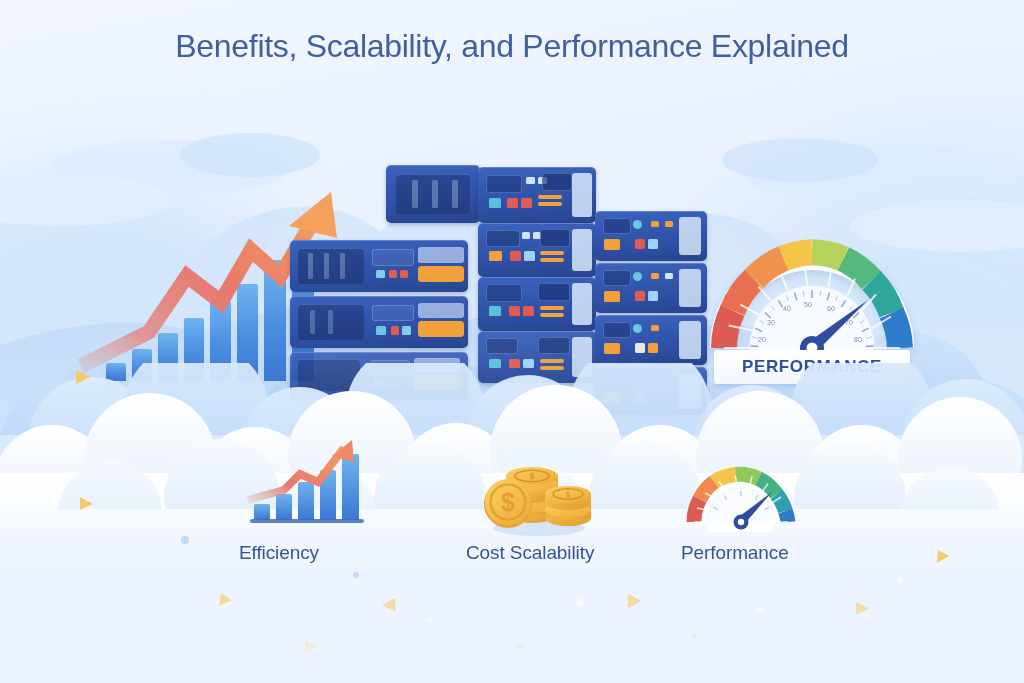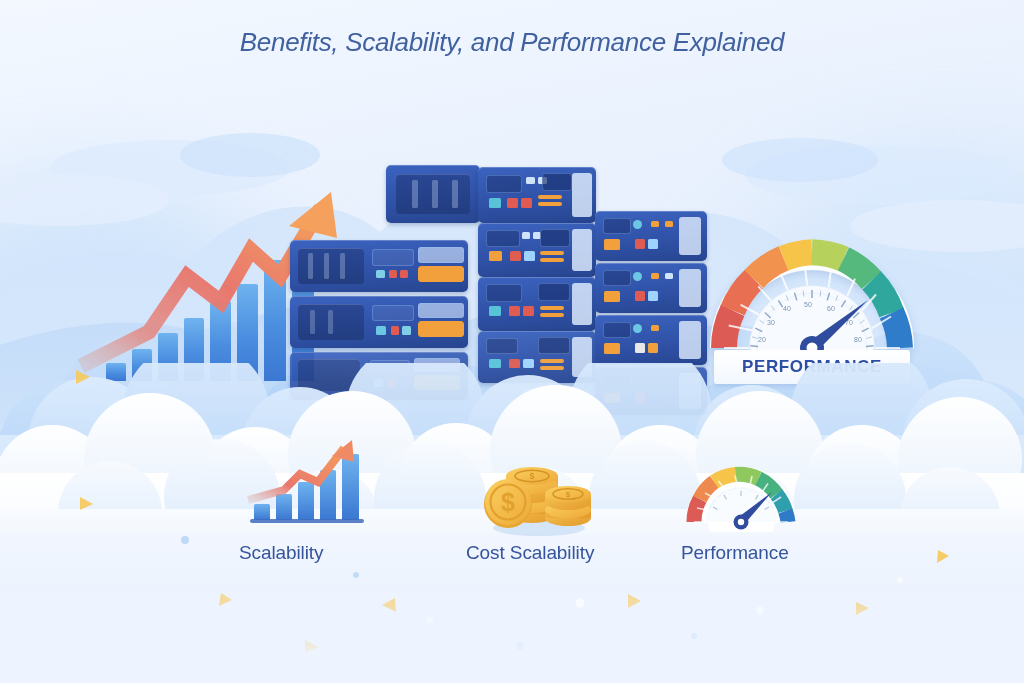--- a/index.html
+++ b/index.html
@@ -14,22 +14,22 @@
   
   .glow{position:absolute;border-radius:50%;filter:blur(46px);pointer-events:none;}
 
   
   #title-block{position:absolute;left:0;top:22px;width:1024px;text-align:center;z-index:40;}
   #title-main{
     font-size:35px;font-weight:bold;letter-spacing:-0.2px;
     color:#3f6cc6;line-height:1.18;
   }
   #title-sub{
-    font-size:26px;font-weight:400;letter-spacing:-0.3px;
-    color:#40609f;line-height:1.25;margin-top:4px;font-style:italic;
+    font-size:32px;font-weight:400;letter-spacing:-0.3px;
+    color:#40609f;line-height:1.25;margin-top:4px;
   }
 
   
   #bigchart{position:absolute;left:106px;top:196px;width:215px;height:185px;z-index:14;}
   #bigchart .bar{position:absolute;bottom:0;border-radius:2px 2px 0 0;
     background:linear-gradient(180deg,#6fb3ef 0%,#4b8ee0 55%,#3a77d2 100%);}
   .unit{position:absolute;border-radius:5px;
         background:linear-gradient(175deg,#3b63bf 0%,#2f51a6 60%,#27458f 100%);
         box-shadow:inset 0 1px 0 rgba(255,255,255,.22), 0 2px 4px rgba(20,40,90,.25);}
   .panel{position:absolute;border-radius:3px;background:rgba(255,255,255,.07);
@@ -533,21 +533,21 @@
       <line x1="44" y1="43" x2="46.5" y2="47.5"></line>
       <line x1="78" y1="43" x2="75.5" y2="47.5"></line>
       <line x1="33" y1="55" x2="37.5" y2="57.5"></line>
       <line x1="89" y1="55" x2="84.5" y2="57.5"></line>
     </g>
     <path d="M61 70 L58 65.5 L92 40 L64 72.5 Z" fill="#2f4c9e"></path>
     <circle cx="61" cy="70" r="7.5" fill="#2f4c9e"></circle>
     <circle cx="61" cy="70" r="3.2" fill="#ffffff"></circle>
   </svg>
 
-  <div class="feat-label" style="left:239px;top:542px;z-index:38;">Scalability</div>
+  <div class="feat-label" style="left:239px;top:542px;z-index:38;">Efficiency</div>
   <div class="feat-label" style="left:466px;top:542px;z-index:38;">Cost Scalability</div>
   <div class="feat-label" style="left:681px;top:542px;z-index:38;">Performance</div>
 
   <svg class="abs nosel" width="1024" height="683" viewBox="0 0 1024 683" style="left:0;top:0;z-index:39;">
     <g fill="#f7c859" opacity=".9">
       <path d="M76 370 l14 7 -14 7 z"></path>
       <path d="M80 497 l13 7 -13 6 z"></path>
       <path d="M232 600 l-13 6 2 -13 z"></path>
       <path d="M305 640 l14 7 -14 6 z"></path>
       <path d="M382 605 l13 -7 1 14 z"></path>

